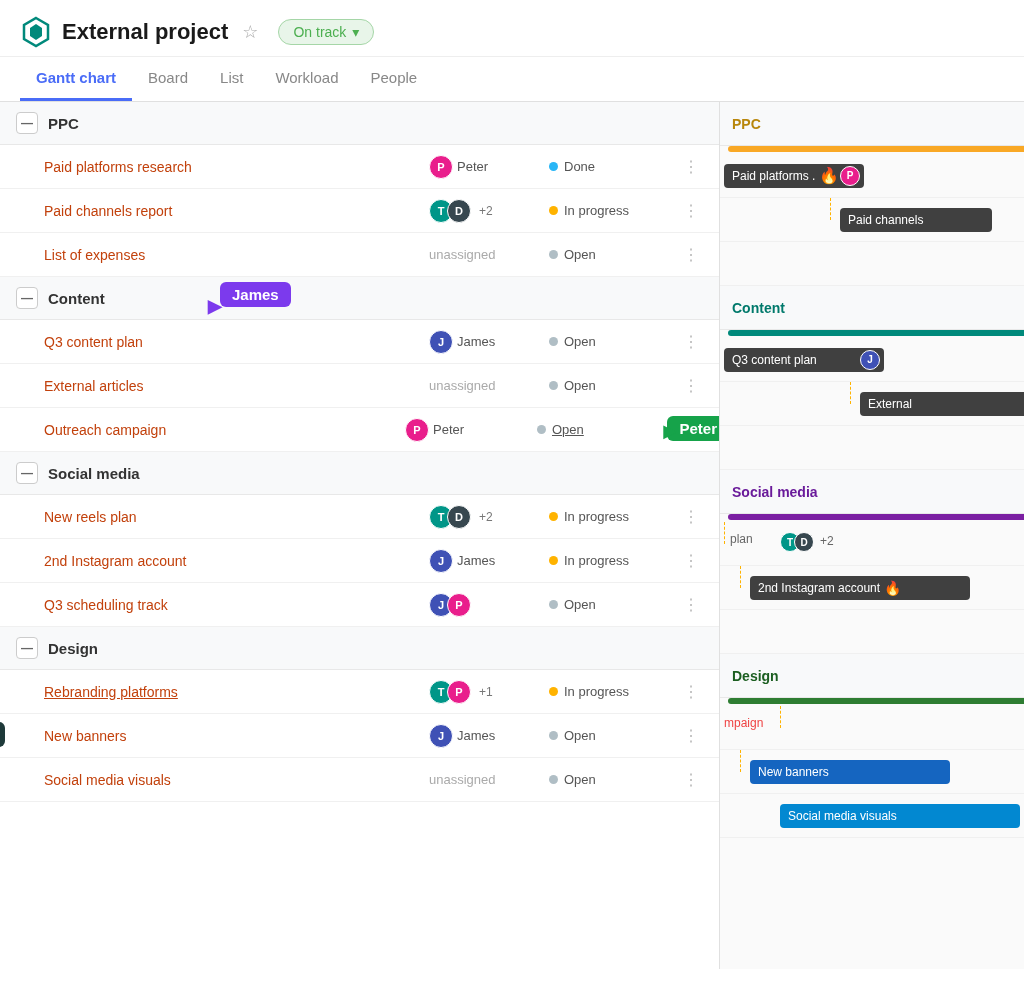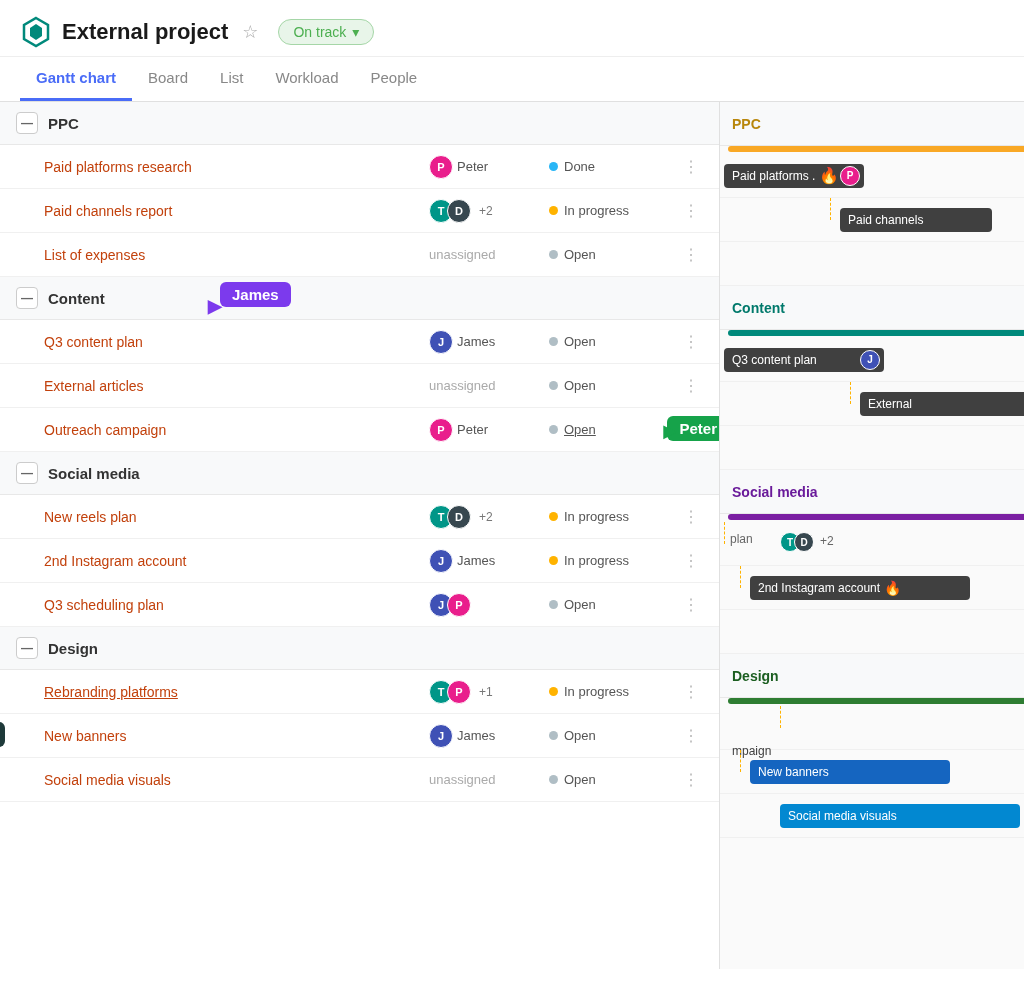--- a/index.html
+++ b/index.html
@@ -167,21 +167,21 @@
       <span class="task-name">External articles</span>
       <div class="assignee">
         <span class="unassigned-text">unassigned</span>
       </div>
       <div class="status-cell">
         <div class="status-dot dot-open"></div>
         <span>Open</span>
       </div>
       <span class="more-btn">⋮</span>
     </div>
-    <div class="task-row" style="position:relative;">
+    <div class="task-row" style="position:relative;gap:12px;">
       <span class="task-name">Outreach campaign</span>
       <div class="assignee">
         <div class="avatar avatar-pink">P</div>
         <span>Peter</span>
       </div>
       <div class="status-cell">
         <div class="status-dot dot-open"></div>
         <span style="text-decoration:underline;">Open</span>
       </div>
       <span class="more-btn">⋮</span>
@@ -215,21 +215,21 @@
         <div class="avatar avatar-blue">J</div>
         <span>James</span>
       </div>
       <div class="status-cell">
         <div class="status-dot dot-progress"></div>
         <span>In progress</span>
       </div>
       <span class="more-btn">⋮</span>
     </div>
     <div class="task-row">
-      <span class="task-name">Q3 scheduling plan</span>
+      <span class="task-name">Q3 scheduling track</span>
       <div class="assignee">
         <div class="avatar-stack">
           <div class="avatar avatar-blue">J</div>
           <div class="avatar avatar-pink">P</div>
         </div>
       </div>
       <div class="status-cell">
         <div class="status-dot dot-open"></div>
         <span>Open</span>
       </div>
@@ -351,21 +351,21 @@
         </div>
       </div>
 
       <div class="gantt-row"></div>
 
       <div class="gantt-section-label design">Design</div>
 
       <div style="height:6px; background:#2e7d32; margin:0 8px 2px 8px; border-radius:3px;"></div>
 
       <div class="gantt-row">
-        <div style="position:absolute;left:12px;top:10px;font-size:12px;color:#404040;margin-top:28px;">mpaign</div>
+        <div style="position:absolute;left:4px;top:10px;font-size:12px;color:#ef4444;">mpaign</div>
         <div style="position:absolute;left:60px;top:0;width:1px;height:22px;border-left:1px dashed #ffb300;"></div>
       </div>
 
       <div class="gantt-row">
         <div style="position:absolute;left:20px;top:0;width:1px;height:22px;border-left:1px dashed #ffb300;"></div>
         <div class="gantt-bar bar-blue-dark" style="left:30px; width:200px;">
           New banners
         </div>
       </div>
 

